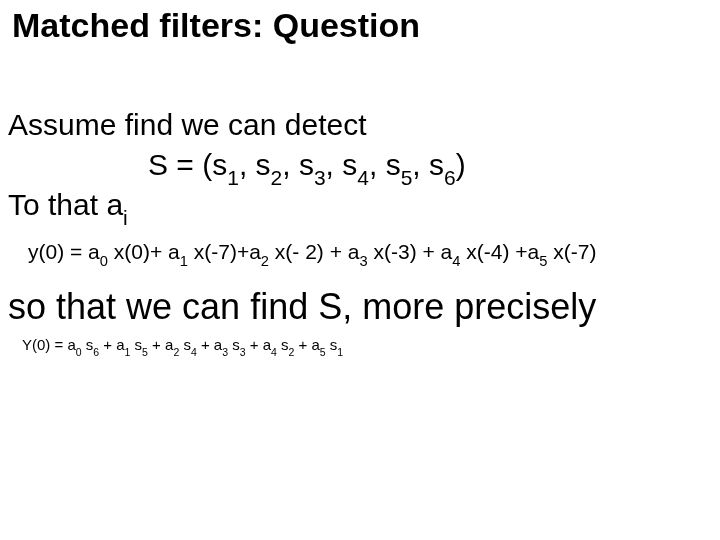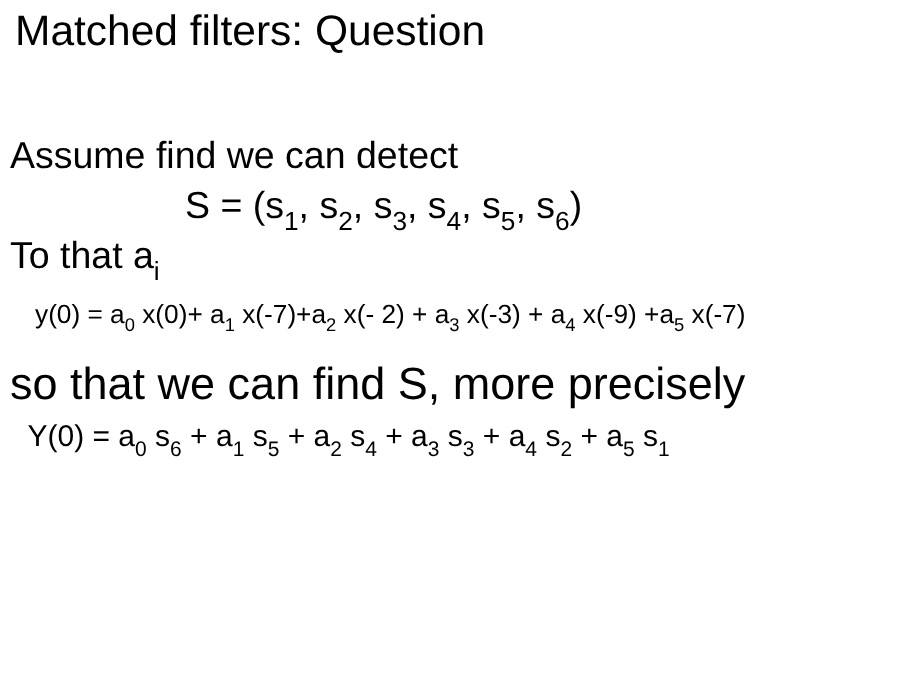--- a/index.html
+++ b/index.html
@@ -16,21 +16,21 @@
     position: relative;
     width: 720px;
     height: 540px;
     box-sizing: border-box;
   }
   .title {
     position: absolute;
     left: 12px;
     top: 6px;
     font-size: 34px;
-    font-weight: normal;
+    font-weight: bold;
   }
   .body-line {
     position: absolute;
     font-size: 30px;
   }
   .line-assume { left: 8px;  top: 108px; }
   .line-sdef   { left: 148px; top: 148px; }
   .line-find   { left: 8px;  top: 188px; }
   .eq1 {
     position: absolute;
@@ -42,21 +42,21 @@
   .line-so {
     position: absolute;
     left: 8px;
     top: 286px;
     font-size: 36px;
   }
   .eq2 {
     position: absolute;
     left: 22px;
     top: 336px;
-    font-size: 24px;
+    font-size: 15px;
     white-space: nowrap;
   }
   .sub {
     font-size: 0.70em;
     vertical-align: sub;
     position: relative;
     top: 0.15em;
   }
 </style>
 </head>
@@ -70,21 +70,21 @@
 
   <div class="body-line line-sdef">
     <span>S = (s</span><span class="sub">1</span><span>, s</span><span class="sub">2</span><span>, s</span><span class="sub">3</span><span>, s</span><span class="sub">4</span><span>, s</span><span class="sub">5</span><span>,</span><span> s</span><span class="sub">6</span><span>)</span>
   </div>
 
   <div class="body-line line-find">
     <span>To that a</span><span class="sub">i</span>
   </div>
 
   <div class="eq1">
-    <span>y(0)  =  a</span><span class="sub">0</span><span> x(0)+ a</span><span class="sub">1</span><span> x(-7)+a</span><span class="sub">2</span><span> x(- 2) + a</span><span class="sub">3</span><span> x(-3)  + a</span><span class="sub">4</span><span> x(-9)  +a</span><span class="sub">5</span><span> x(-7)</span>
+    <span>y(0)  =  a</span><span class="sub">0</span><span> x(0)+ a</span><span class="sub">1</span><span> x(-7)+a</span><span class="sub">2</span><span> x(- 2) + a</span><span class="sub">3</span><span> x(-3)  + a</span><span class="sub">4</span><span> x(-4)  +a</span><span class="sub">5</span><span> x(-7)</span>
   </div>
 
   <div class="line-so">so that we can find S, more precisely</div>
 
   <div class="eq2">
     <span>Y(0)  =  a</span><span class="sub">0</span><span> s</span><span class="sub">6</span><span>   + a</span><span class="sub">1</span><span> s</span><span class="sub">5</span><span>  + a</span><span class="sub">2</span><span> s</span><span class="sub">4</span><span> + a</span><span class="sub">3</span><span> s</span><span class="sub">3</span><span>  + a</span><span class="sub">4</span><span> s</span><span class="sub">2</span><span>  + a</span><span class="sub">5</span><span> s</span><span class="sub">1</span>
   </div>
 
 </div>
 

